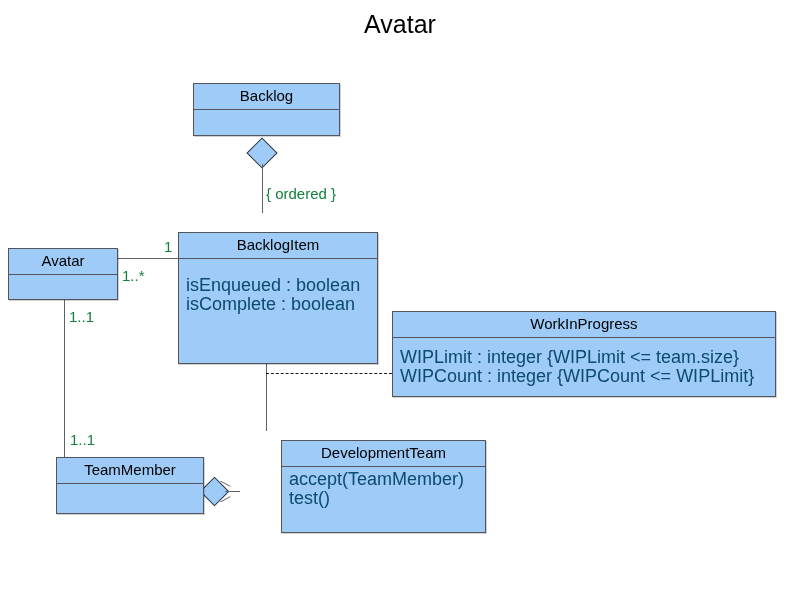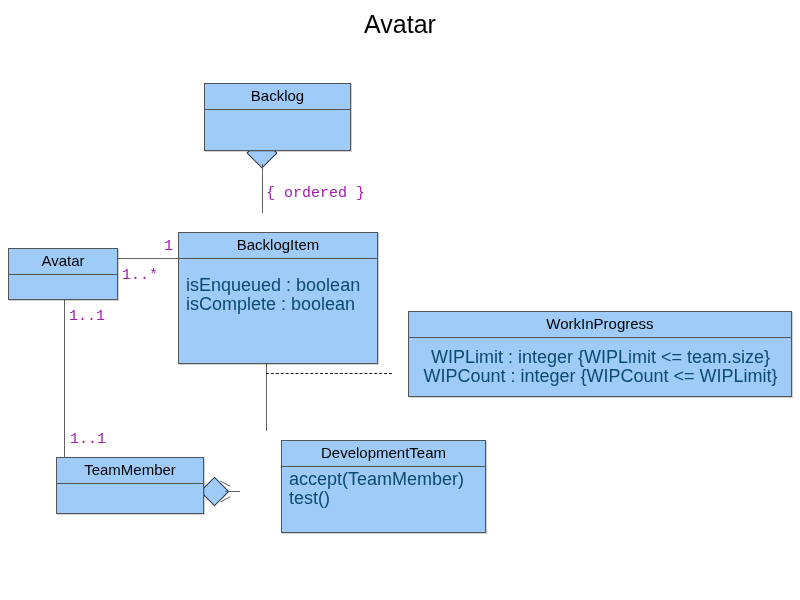--- a/index.html
+++ b/index.html
@@ -109,23 +109,22 @@
     left: 0;
   }
   .arrow-open::before { top: 0;  transform-origin: right center; transform: rotate(-28deg) translateX(-11px); }
   .arrow-open::after  { top: 0;  transform-origin: right center; transform: rotate(28deg)  translateX(-11px); }
 
   
   .edge-label {
     position: absolute;
     font-size: 15px;
     line-height: 18px;
-    color: #a21caf;
+    color: #15803d;
     white-space: pre;
-    font-family: Liberation Mono, monospace;
   }
 </style>
 </head>
 <body>
 
 <div id="canvas">
 
   <div class="diagram-title">Avatar</div>
 
   <div class="diamond" style="left:251px; top:142px; width:22px; height:22px;"></div>
@@ -137,41 +136,41 @@
 
   <div class="line-v" style="left:266px; top:345px; height:86px;"></div>
 
   <div class="line-dashed" style="left:266px; top:373px; width:126px;"></div>
 
   <div class="line-h" style="left:156px; top:491px; width:48px;"></div>
   <div class="diamond" style="left:204px; top:481px; width:21px; height:21px;"></div>
   <div class="line-h" style="left:225px; top:491px; width:15px;"></div>
   <div class="arrow-open" style="left:229px; top:491px;"></div>
 
-  <div class="uml-class" style="left:204px; top:83px; width:147px; height:68px;">
+  <div class="uml-class" style="left:193px; top:83px; width:147px; height:53px;">
     <div class="uml-name">Backlog</div>
     <div class="uml-compartment empty" style="height:27px;"></div>
   </div>
 
   <div class="uml-class" style="left:178px; top:212px; width:200px; height:132px;margin-top:20px;">
     <div class="uml-name">BacklogItem</div>
     <div class="uml-compartment" style="padding-top:17px;">
       <span class="uml-member">isEnqueued : boolean</span>
       <span class="uml-member">isComplete : boolean</span>
     </div>
   </div>
 
   <div class="uml-class" style="left:8px; top:248px; width:110px; height:52px;">
     <div class="uml-name">Avatar</div>
     <div class="uml-compartment empty" style="height:26px;"></div>
   </div>
 
-  <div class="uml-class" style="left:392px; top:311px; width:384px; height:86px;margin-left:16px;">
+  <div class="uml-class" style="left:392px; top:311px; width:384px; height:86px;">
     <div class="uml-name">WorkInProgress</div>
-    <div class="uml-compartment" style="padding-top:10px;text-align:center;">
+    <div class="uml-compartment" style="padding-top:10px;">
       <span class="uml-member">WIPLimit : integer {WIPLimit &lt;= team.size}</span>
       <span class="uml-member">WIPCount : integer {WIPCount &lt;= WIPLimit}</span>
     </div>
   </div>
 
   <div class="uml-class" style="left:239px; top:440px; width:205px; height:93px;margin-left:42px;">
     <div class="uml-name">DevelopmentTeam</div>
     <div class="uml-compartment" style="padding-top:3px;">
       <span class="uml-member">accept(TeamMember)</span>
       <span class="uml-member">test()</span>

